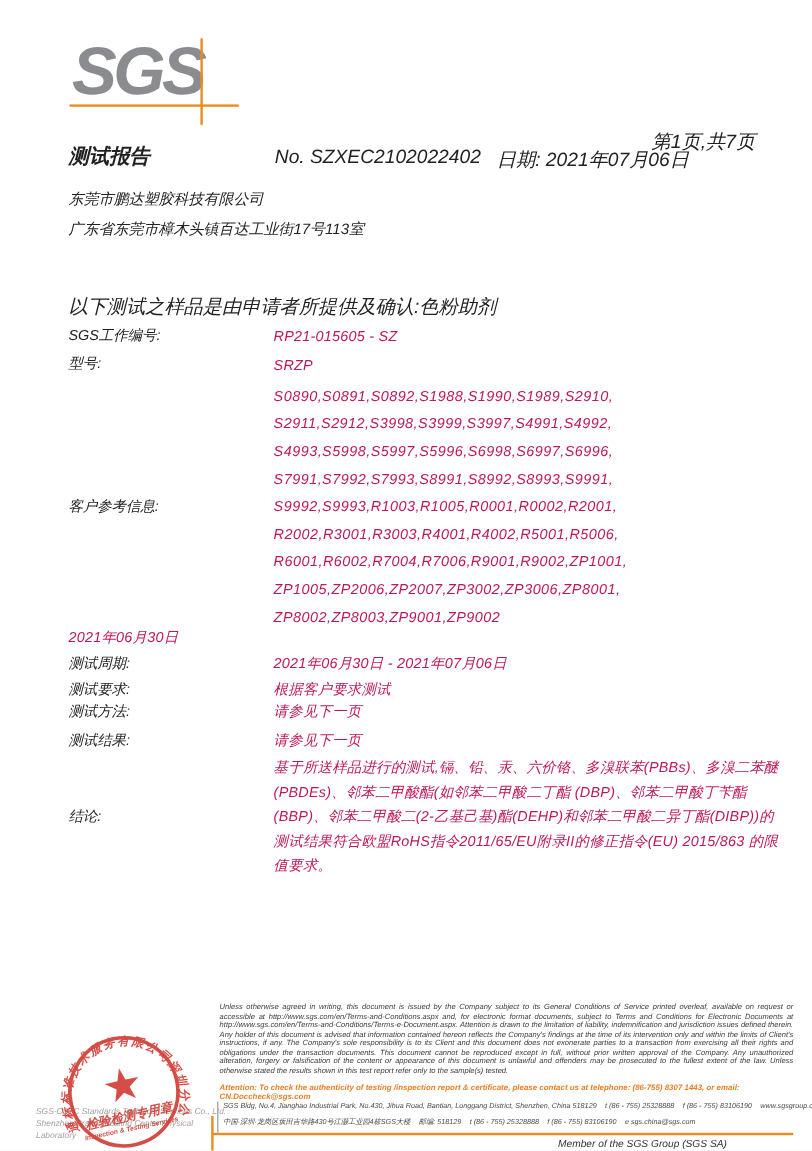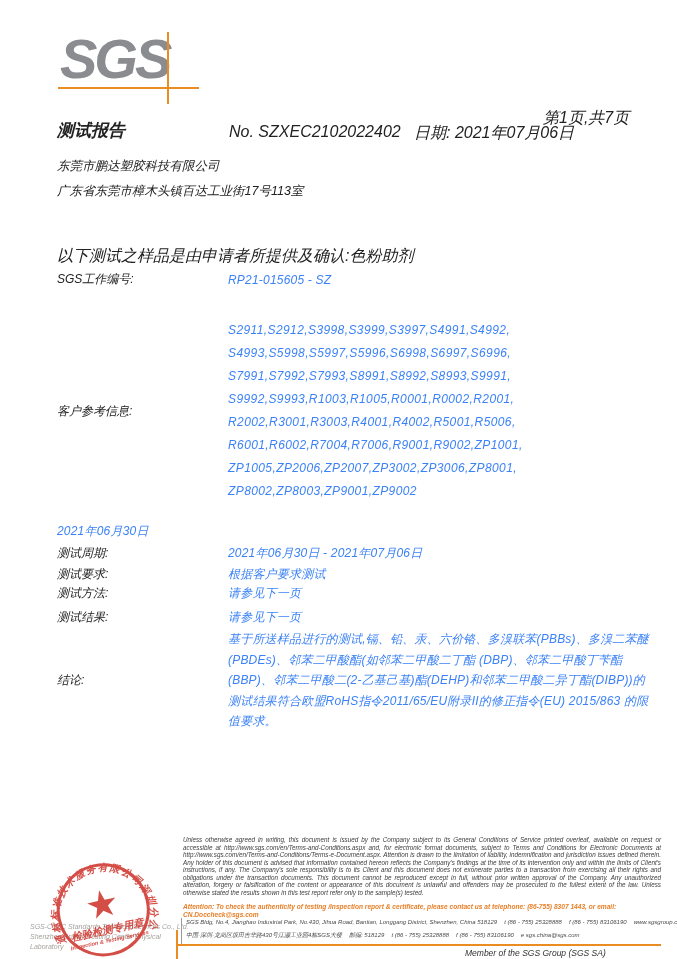--- a/index.html
+++ b/index.html
@@ -16,21 +16,21 @@
   
   .logo-text { font-weight:bold; font-size:56px; letter-spacing:-3px; color:#8a8c90; line-height:1; }
   .rule-orange { background:#e98c21; }
   .title { font-size:17px; font-weight:bold; color:#222; }
   .meta { font-size:16px; color:#222; }
   .applicant { font-size:12.5px; color:#222; }
 
   
   .row { position:absolute; left:57px; width:600px; font-size:12px; display:flex;align-items:center; }
   .lbl { display:inline-block; width:171px; flex:0 0 171px; color:#222; }
-  .val { color:#3b82f6; letter-spacing:.2px; }
+  .val { color:#be185d; letter-spacing:.2px; }
   .ref-line { line-height:23px; letter-spacing:.4px; }
   .conclusion-text { width:422px; line-height:20.5px; letter-spacing:.2px; }
 
   
   .legal { font-size:6.3px; line-height:7.5px; text-align:justify; color:#3c3c3c; }
   .attention { font-size:6.6px; line-height:7.6px; font-weight:bold; color:#e87f26; }
   .addr { font-size:6px; color:#4a4a4a; white-space:nowrap; }
   .addr span { margin-right:7px; }
   .company-small { font-size:7px; line-height:10px; color:#a6a29f; }
   .member { font-size:8.5px; color:#333; }
@@ -54,24 +54,29 @@
   <div class="abs applicant" style="left:57px; top:158px;">东莞市鹏达塑胶科技有限公司</div>
   <div class="abs applicant" style="left:57px; top:183px;">广东省东莞市樟木头镇百达工业街17号113室</div>
 
   <div class="abs meta" style="left:57px; top:246px;">以下测试之样品是由申请者所提供及确认:色粉助剂</div>
 
   <div class="row" style="top:271px;">
     <span class="lbl">SGS工作编号:</span>
     <span class="val">RP21-015605 - SZ</span>
   </div>
 
+  <div class="row" style="top:295px;">
+    <span class="lbl">型号:</span>
+    <span class="val">SRZP</span>
+  </div>
 
   <div class="row" style="top:319px;">
     <span class="lbl">客户参考信息:</span>
     <span class="val">
+      <span class="ref-line" style="display:block;">S0890,S0891,S0892,S1988,S1990,S1989,S2910,</span>
       <span class="ref-line" style="display:block;">S2911,S2912,S3998,S3999,S3997,S4991,S4992,</span>
       <span class="ref-line" style="display:block;">S4993,S5998,S5997,S5996,S6998,S6997,S6996,</span>
       <span class="ref-line" style="display:block;">S7991,S7992,S7993,S8991,S8992,S8993,S9991,</span>
       <span class="ref-line" style="display:block;">S9992,S9993,R1003,R1005,R0001,R0002,R2001,</span>
       <span class="ref-line" style="display:block;">R2002,R3001,R3003,R4001,R4002,R5001,R5006,</span>
       <span class="ref-line" style="display:block;">R6001,R6002,R7004,R7006,R9001,R9002,ZP1001,</span>
       <span class="ref-line" style="display:block;">ZP1005,ZP2006,ZP2007,ZP3002,ZP3006,ZP8001,</span>
       <span class="ref-line" style="display:block;">ZP8002,ZP8003,ZP9001,ZP9002</span>
     </span>
   </div>

